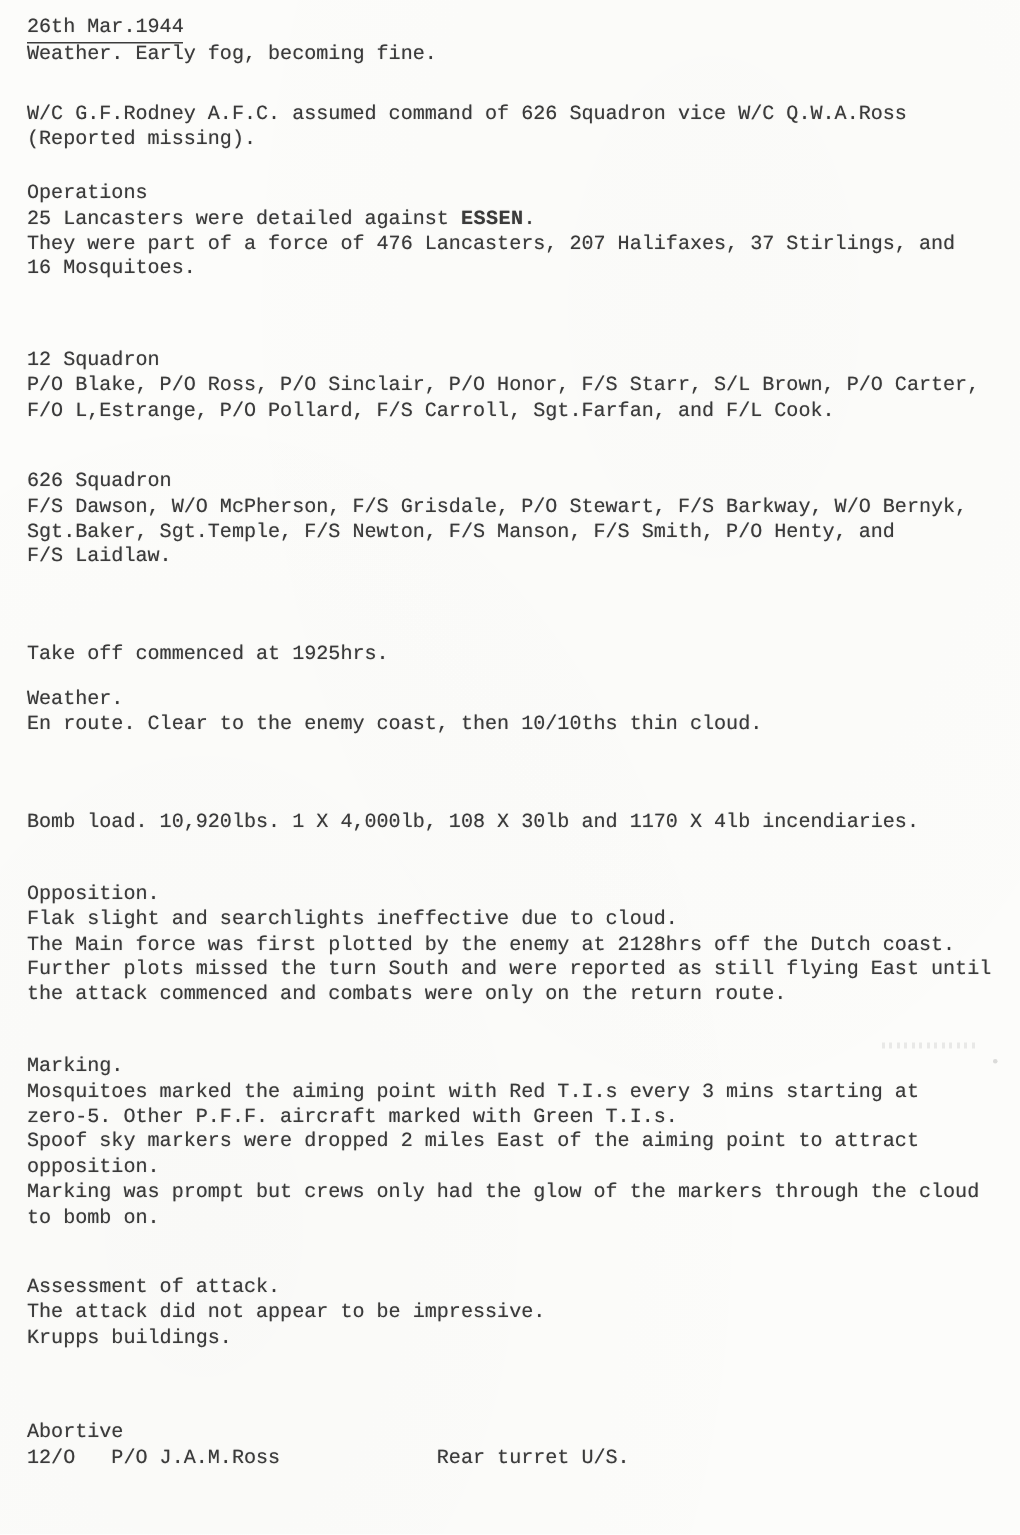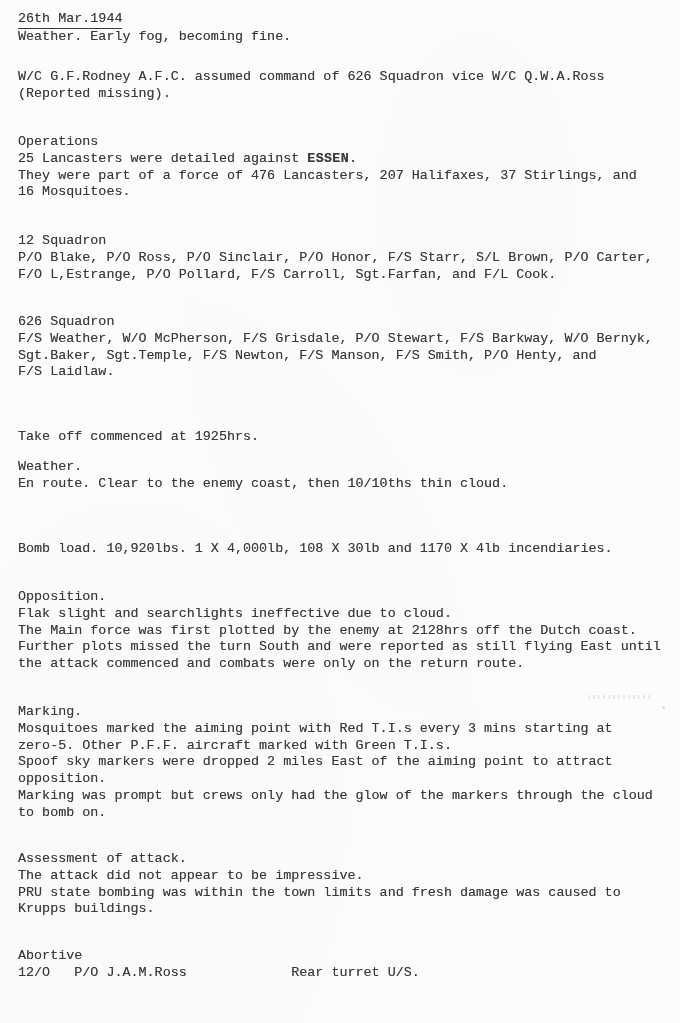--- a/index.html
+++ b/index.html
@@ -68,36 +68,36 @@
   <div class="block" style="top:11px">
     <div class="line"><span class="date-underline">26th Mar.1944</span></div>
     <div class="line">Weather. Early fog, becoming fine.</div>
   </div>
 
   <div class="block" style="top:69px">
     <div class="line">W/C G.F.Rodney A.F.C. assumed command of 626 Squadron vice W/C Q.W.A.Ross</div>
     <div class="line">(Reported missing).</div>
   </div>
 
-  <div class="block" style="top:134px">
+  <div class="block" style="top:122px">
     <div class="line">Operations</div>
     <div class="line"><span>25 Lancasters were detailed against </span><span class="bold">ESSEN</span><span>.</span></div>
     <div class="line">They were part of a force of 476 Lancasters, 207 Halifaxes, 37 Stirlings, and</div>
     <div class="line">16 Mosquitoes.</div>
   </div>
 
   <div class="block" style="top:233px">
     <div class="line">12 Squadron</div>
     <div class="line">P/O Blake, P/O Ross, P/O Sinclair, P/O Honor, F/S Starr, S/L Brown, P/O Carter,</div>
     <div class="line">F/O L,Estrange, P/O Pollard, F/S Carroll, Sgt.Farfan, and F/L Cook.</div>
   </div>
 
   <div class="block" style="top:314px">
     <div class="line">626 Squadron</div>
-    <div class="line">F/S Weather, W/O McPherson, F/S Grisdale, P/O Stewart, F/S Barkway, W/O Bernyk,</div>
+    <div class="line">F/S Dawson, W/O McPherson, F/S Grisdale, P/O Stewart, F/S Barkway, W/O Bernyk,</div>
     <div class="line">Sgt.Baker, Sgt.Temple, F/S Newton, F/S Manson, F/S Smith, P/O Henty, and</div>
     <div class="line">F/S Laidlaw.</div>
   </div>
 
   <div class="block" style="top:429px">
     <div class="line">Take off commenced at 1925hrs.</div>
   </div>
 
   <div class="block" style="top:459px">
     <div class="line">Weather.</div>
@@ -122,21 +122,20 @@
     <div class="line">zero-5. Other P.F.F. aircraft marked with Green T.I.s.</div>
     <div class="line">Spoof sky markers were dropped 2 miles East of the aiming point to attract</div>
     <div class="line">opposition.</div>
     <div class="line">Marking was prompt but crews only had the glow of the markers through the cloud</div>
     <div class="line">to bomb on.</div>
   </div>
 
   <div class="block" style="top:851px">
     <div class="line">Assessment of attack.</div>
     <div class="line">The attack did not appear to be impressive.</div>
-    <div class="line">PRU state bombing was within the town limits and fresh damage was caused to</div>
     <div class="line">Krupps buildings.</div>
   </div>
 
   <div class="block" style="top:948px">
     <div class="line">Abortive</div>
     <div class="line">12/O   P/O J.A.M.Ross             Rear turret U/S.</div>
   </div>
 
   <div class="smudge"></div>
   <div class="speck"></div>

